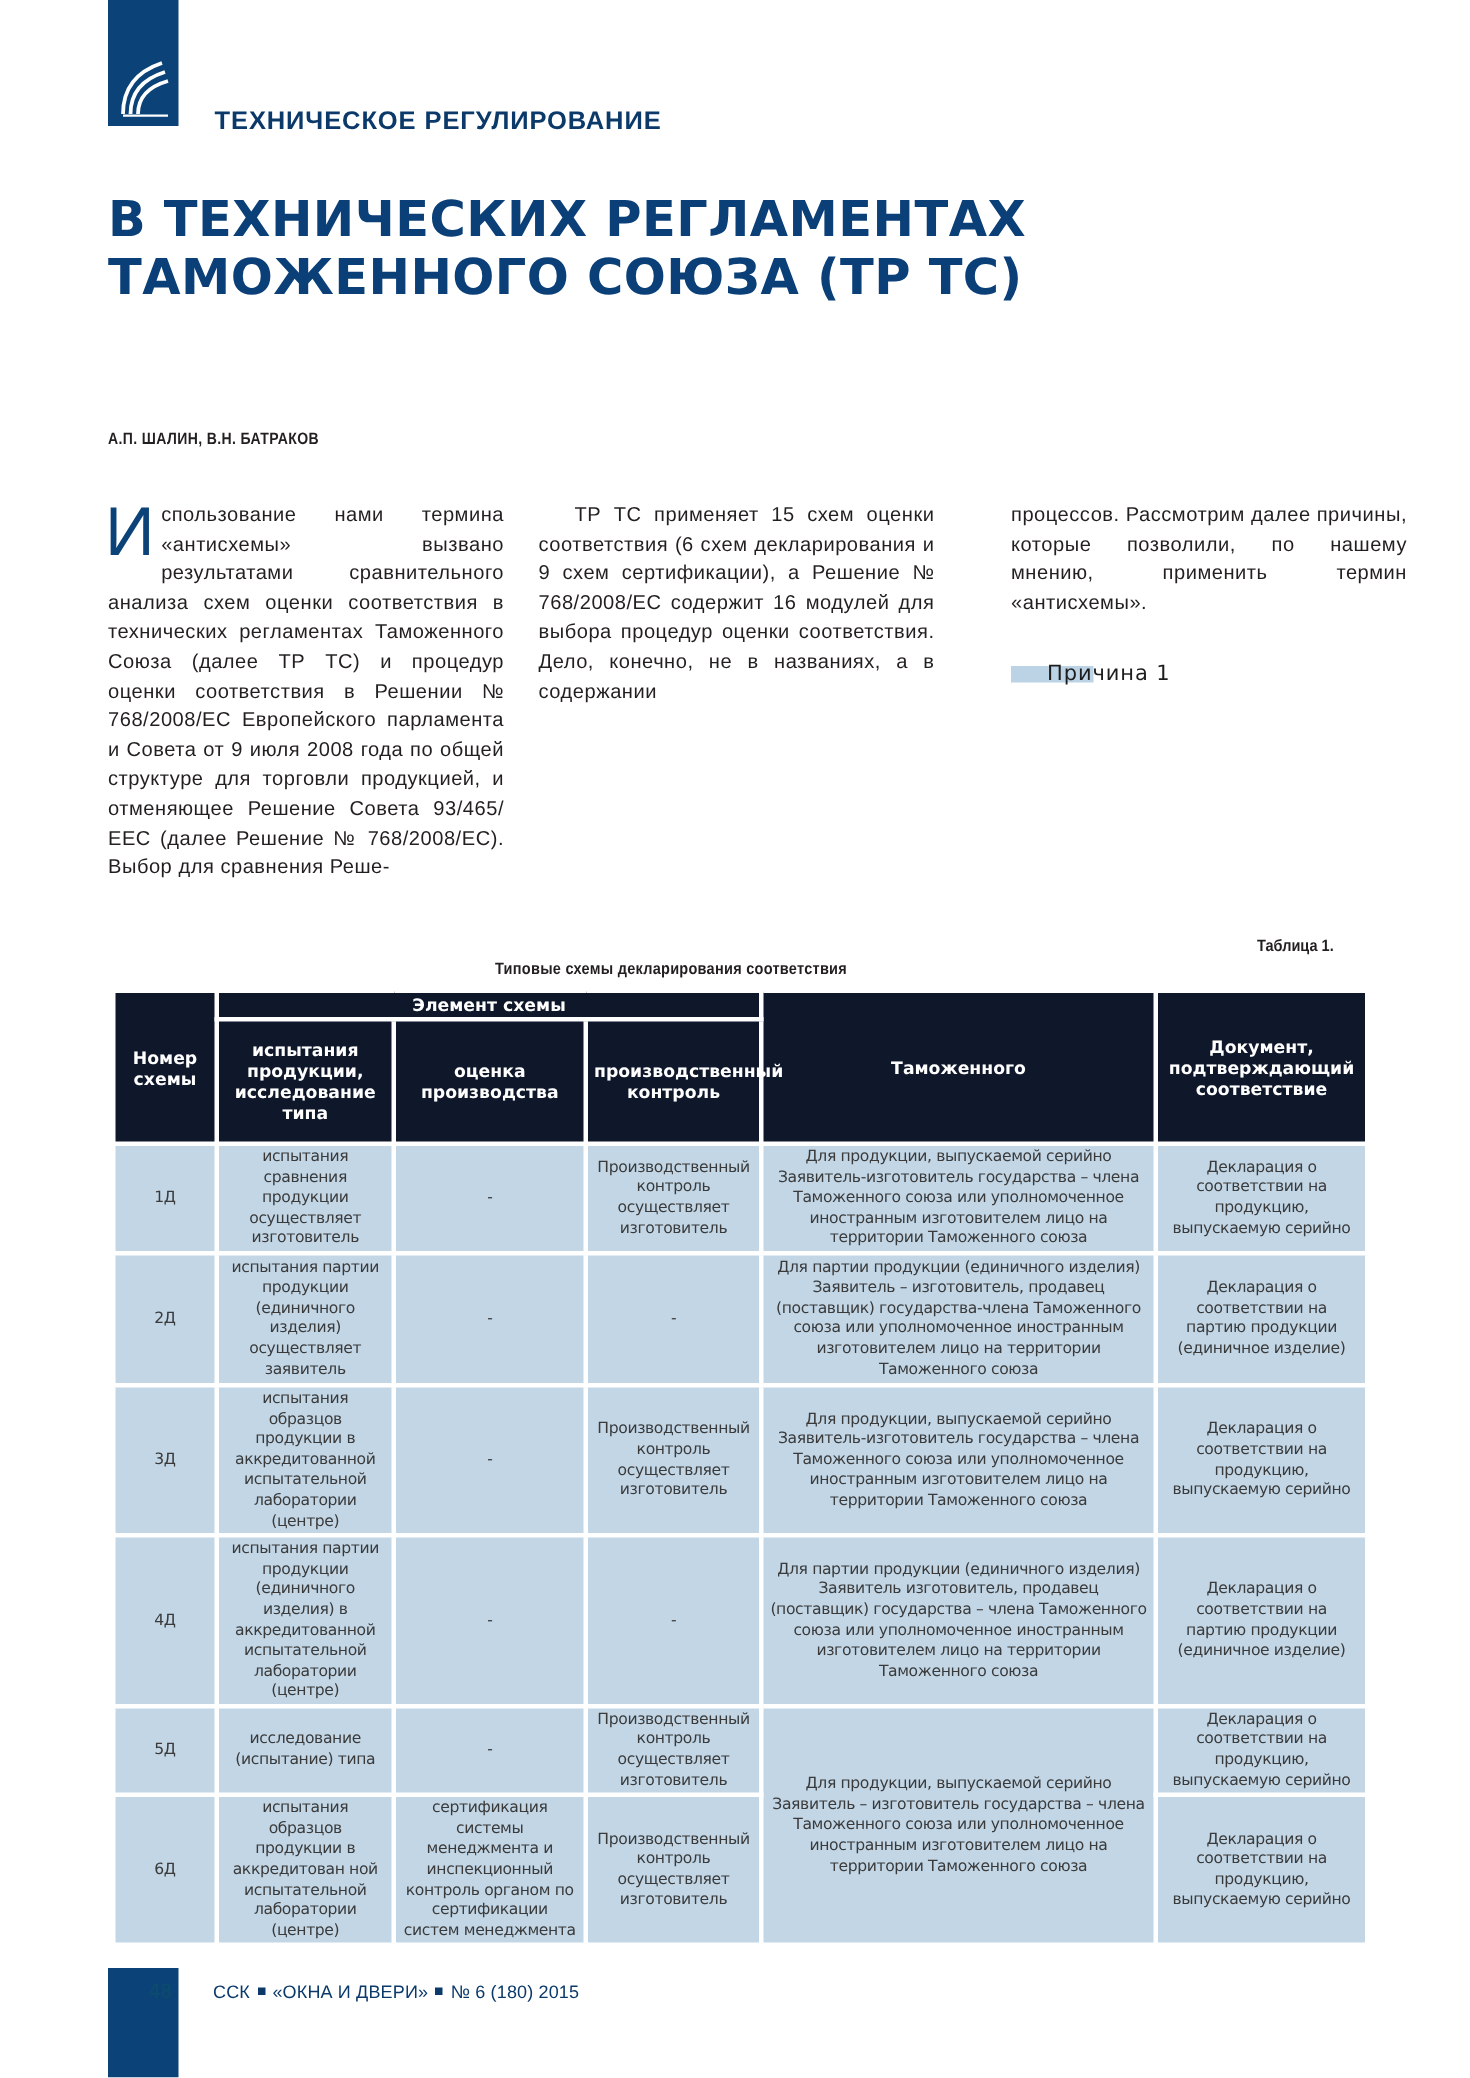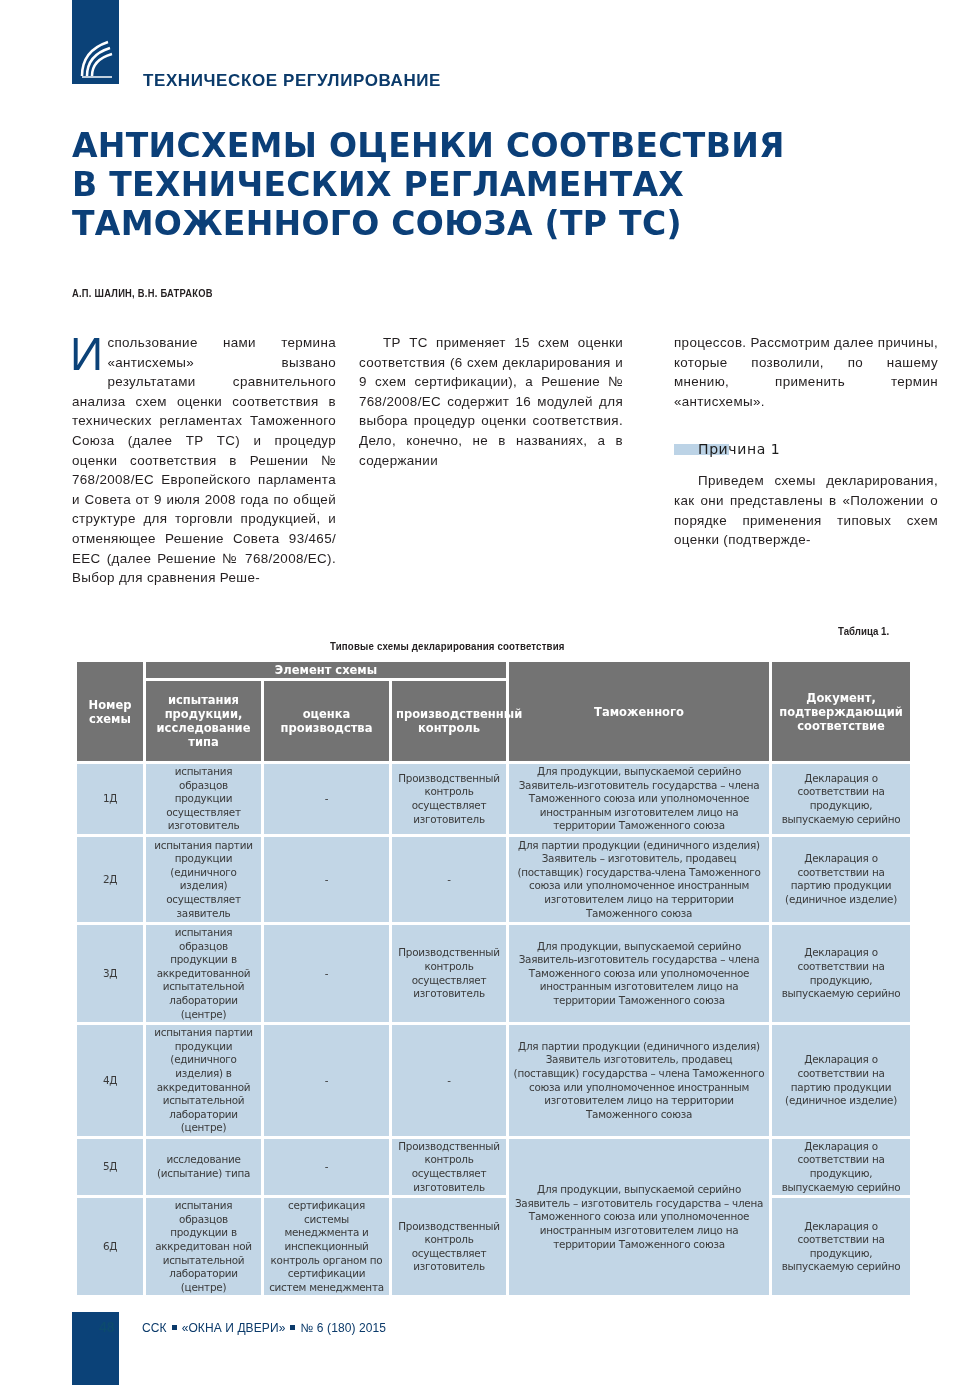--- a/index.html
+++ b/index.html
@@ -36,21 +36,21 @@
 
   .table-caption { position: absolute; left: 330px; top: 640px; font-size: 11px; font-weight: bold;
                    transform: scaleX(0.88); transform-origin: left; color: #231f20; letter-spacing: 0.2px; }
   .table-number { position: absolute; left: 838px; top: 625px; font-size: 11px; font-weight: bold;
                   transform: scaleX(0.88); transform-origin: left; color: #231f20; }
 
   table.schemes { position: absolute; left: 74px; top: 659px; width: 836px; border-collapse: collapse;
                   table-layout: fixed; font-family: "DejaVu Sans", sans-serif; }
   table.schemes th, table.schemes td { border: 3px solid #ffffff; text-align: center; vertical-align: middle;
                   padding: 1px 4px; }
-  table.schemes th { background: #737373; color: #ffffff; font-size: 11.5px; font-weight: bold; line-height: 14px; }
+  table.schemes th { background: #0f172a; color: #ffffff; font-size: 11.5px; font-weight: bold; line-height: 14px; }
   table.schemes td { background: #c2d6e6; color: #3a3a3a; font-size: 10.4px; line-height: 13.6px; letter-spacing: -0.25px; }
   table.schemes thead tr.r1 th { height: 12px; }
   table.schemes thead tr.r2 th { height: 78px; }
 
   .page-num-block { position: absolute; left: 72px; top: 1312px; width: 47px; height: 73px; background: #0b4278; }
   .page-num { position: absolute; left: 99px; top: 1319px; font-size: 14px; font-weight: bold; color: #0c4a6e; }
   .footer-text { position: absolute; left: 142px; top: 1321px; font-size: 12px; color: #0b3a6a; letter-spacing: 0.1px; }
   .footer-text .sq { display: inline-block; width: 5px; height: 5px; background: #0b3a6a; vertical-align: middle;
                      margin: 0 5px; position: relative; top: -1px; }
 </style>
@@ -61,42 +61,40 @@
   <svg width="36" height="44" viewBox="0 0 36 44">
     <path d="M4 40 C4 24 12 12 30 6" stroke="#ffffff" stroke-width="2.5" fill="none"></path>
     <path d="M9 40 C9 27 16 17 32 12" stroke="#ffffff" stroke-width="2.5" fill="none"></path>
     <path d="M14 40 C14 30 20 22 34 18" stroke="#ffffff" stroke-width="2.5" fill="none"></path>
     <path d="M4 41 L34 41" stroke="#ffffff" stroke-width="1.5"></path>
   </svg>
 </div>
 <div class="section-label">ТЕХНИЧЕСКОЕ РЕГУЛИРОВАНИЕ</div>
 
 <h1 class="title">
-  <span>АНТИСХЕМЫ ОЦЕНКИ СООТВЕСТВИЯ</span>
   <span>В ТЕХНИЧЕСКИХ РЕГЛАМЕНТАХ</span>
   <span>ТАМОЖЕННОГО СОЮЗА (ТР ТС)</span>
 </h1>
 
 <div class="authors">А.П. ШАЛИН, В.Н. БАТРАКОВ</div>
 
 <div class="col col1">
   <p><span class="dropcap">И</span><span>спользование нами термина «антисхемы» вызвано результатами сравнительного анализа схем оценки соответствия в технических регламентах Таможенного Союза (далее ТР ТС) и процедур оценки соответствия в Решении № 768/2008/ЕС Европейского парламента и Совета от 9 июля 2008 года по общей структуре для торговли продукцией, и отменяющее Решение Совета 93/465/ЕЕС (далее Решение № 768/2008/ЕС). Выбор для сравнения Реше-</span></p>
 </div>
 
 <div class="col col2">
   <p class="indent">ТР ТС применяет 15 схем оценки соответствия (6 схем декларирования и 9 схем сертификации), а Решение № 768/2008/ЕС содержит 16 модулей для выбора процедур оценки соответствия. Дело, конечно, не в названиях, а в содержании</p>
 </div>
 
 <div class="col col3">
   <p>процессов. Рассмотрим далее причины, которые позволили, по нашему мнению, применить термин «антисхемы».</p>
   <div class="subhead">
     <div class="bar"></div>
     <div class="txt">Причина 1</div>
   </div>
-  <p class="indent">Приведем схемы декларирования, как они представлены в «Положении о порядке применения типовых схем оценки (подтвержде-</p>
 </div>
 
 <div class="table-number">Таблица 1.</div>
 <div class="table-caption">Типовые схемы декларирования соответствия</div>
 
 <table class="schemes">
   <colgroup>
     <col style="width:69px">
       <col style="width:118px">
       <col style="width:128px">
@@ -113,21 +111,21 @@
     </tr>
     <tr class="r2">
       <th>испытания продукции, исследование типа</th>
       <th>оценка производства</th>
       <th>производственный контроль</th>
     </tr>
   </thead>
   <tbody>
     <tr style="height:72px">
       <td>1Д</td>
-      <td>испытания образцов продукции осуществляет изготовитель</td>
+      <td>испытания сравнения продукции осуществляет изготовитель</td>
       <td>-</td>
       <td>Производственный контроль осуществляет изготовитель</td>
       <td>Для продукции, выпускаемой серийно Заявитель-изготовитель государства – члена Таможенного союза или уполномоченное иностранным изготовителем лицо на территории Таможенного союза</td>
       <td>Декларация о соответствии на продукцию, выпускаемую серийно</td>
     </tr>
     <tr style="height:88px">
       <td>2Д</td>
       <td>испытания партии продукции (единичного изделия) осуществляет заявитель</td>
       <td>-</td>
       <td>-</td>

